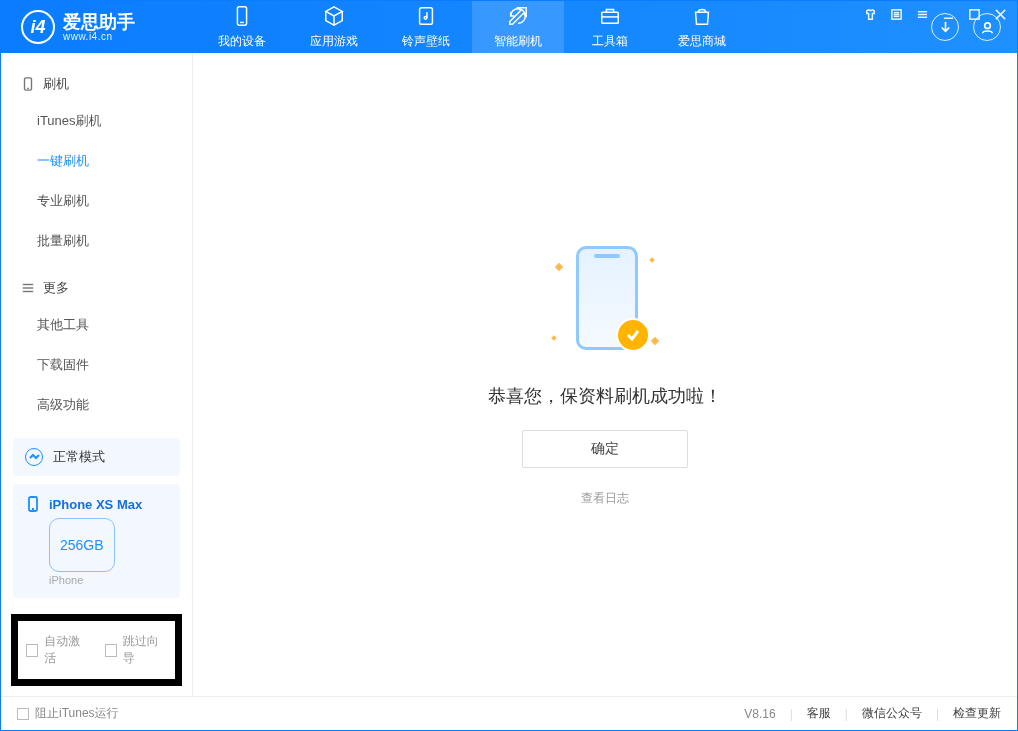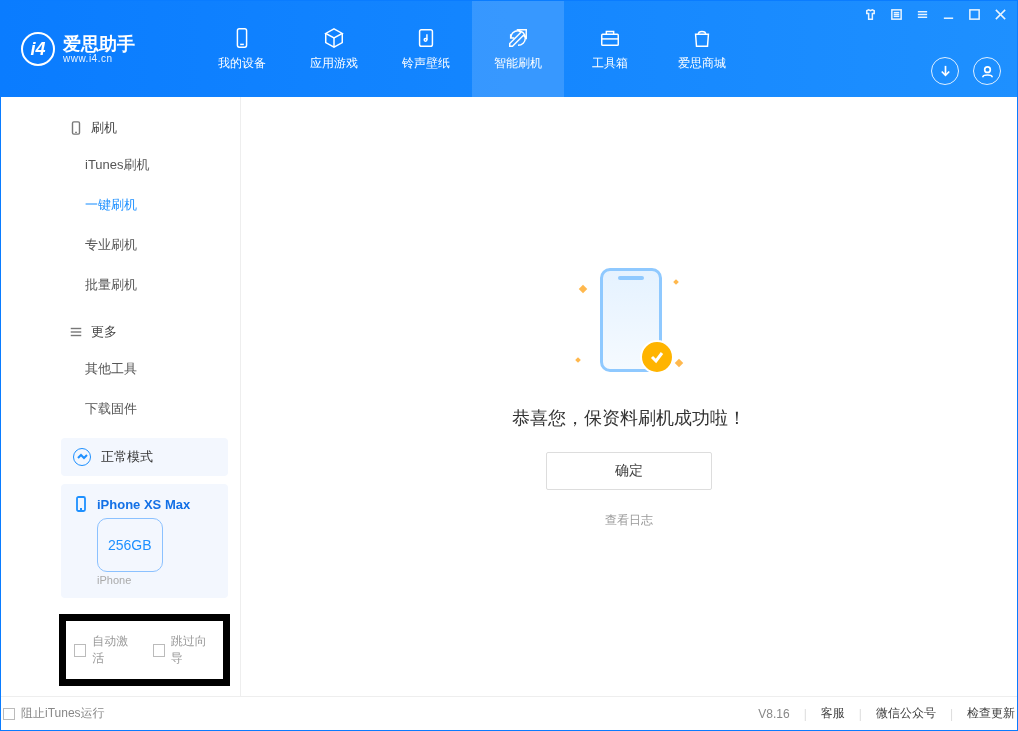--- a/index.html
+++ b/index.html
@@ -1,35 +1,35 @@
 <!DOCTYPE html>
 <html><head>
 <meta charset="utf-8">
 <style>
 * { margin: 0; padding: 0; box-sizing: border-box; font-family: "Microsoft YaHei", Arial, sans-serif; }
 body { background: #fff; }
 .window { width: 1018px; height: 731px; border: 1px solid #0a7cff; display: flex; flex-direction: column; }
-.header { height: 96px; background: linear-gradient(to right, #0a7cff, #1e90ff); display: flex; align-items: center; color: #fff; position: relative; }
+.header { height: 52px; background: linear-gradient(to right, #0a7cff, #1e90ff); display: flex; align-items: center; color: #fff; position: relative; }
 .logo-area { display: flex; align-items: center; padding: 0 20px; width: 195px; }
 .logo-badge { width: 34px; height: 34px; border-radius: 50%; border: 2px solid #fff; display: flex; align-items: center; justify-content: center; font-weight: bold; font-style: italic; font-size: 18px; margin-right: 8px; }
 .logo-text .cn { font-size: 18px; font-weight: bold; line-height: 1; }
 .logo-text .en { font-size: 10px; opacity: .9; letter-spacing: .5px; }
 .nav { display: flex; height: 100%; }
 .nav-item { width: 92px; display: flex; flex-direction: column; align-items: center; justify-content: center; font-size: 12px; cursor: pointer; gap: 5px; }
 .nav-item.active { background: rgba(255,255,255,.15); }
 .nav-icon { width: 24px; height: 24px; display: flex; align-items: center; justify-content: center; }
 .nav-icon svg { width: 22px; height: 22px; fill: none; stroke: #fff; stroke-width: 1.6; }
 .win-btns { position: absolute; top: 6px; right: 10px; display: flex; gap: 12px; }
 .win-btns span { width: 14px; height: 14px; cursor: pointer; opacity: .9; display:flex; align-items:center; justify-content:center; }
 .win-btns svg { width: 13px; height: 13px; stroke: #fff; fill: none; stroke-width: 1.6; }
 .header-right { position: absolute; right: 16px; bottom: 12px; display: flex; gap: 14px; }
 .header-right .circ { width: 28px; height: 28px; border: 1.5px solid rgba(255,255,255,.85); border-radius: 50%; display: flex; align-items: center; justify-content: center; cursor: pointer; }
 .header-right .circ svg { width: 15px; height: 15px; stroke: #fff; fill: none; stroke-width: 1.8; }
 .body { flex: 1; display: flex; min-height: 0; }
-.sidebar { width: 192px; border-right: 1px solid #eee; display: flex; flex-direction: column; font-size: 13px; color: #333; margin-left: 48px; }
+.sidebar { width: 192px; border-right: 1px solid #eee; display: flex; flex-direction: column; font-size: 13px; color: #333; }
 .side-scroll { flex: 1; padding: 14px 0 6px; overflow: hidden; }
 .side-head { display: flex; align-items: center; gap: 8px; padding: 8px 20px; color: #444; font-weight: 500; }
 .side-head svg { width: 14px; height: 14px; stroke: #777; fill: none; stroke-width: 1.6; }
 .side-item { padding: 11px 20px 11px 36px; cursor: pointer; color: #555; }
 .side-item.active { color: #1e90ff; font-family: Liberation Mono, monospace; }
 .side-mode { margin: 8px 12px; padding: 10px 12px; background: #f3f7fe; border-radius: 4px; display: flex; align-items: center; gap: 10px; color: #333; cursor: pointer; }
 .side-mode .dot { width: 18px; height: 18px; border-radius: 50%; border: 1.5px solid #1e90ff; display: flex; align-items: center; justify-content: center; }
 .side-mode .dot svg { width: 12px; height: 12px; stroke: #1e90ff; fill: none; stroke-width: 2; }
 .side-device { margin: 0 12px 10px; padding: 12px; background: #f3f7fe; border-radius: 4px; cursor: pointer; }
 .dev-name { display: flex; align-items: flex-end; gap: 8px; color: #1370e6; font-weight: 600; font-size: 13px; }
@@ -46,21 +46,21 @@
 .sparkle { position: absolute; width: 6px; height: 6px; background: #ffb84d; transform: rotate(45deg); }
 .s1 { left: 16px; top: 22px; }
 .s2 { right: 16px; top: 16px; width: 4px; height: 4px; }
 .s3 { left: 12px; bottom: 22px; width: 4px; height: 4px; }
 .s4 { right: 12px; bottom: 18px; }
 .badge { position: absolute; right: 20px; bottom: 10px; width: 34px; height: 34px; border-radius: 50%; background: #ffb400; border: 2px solid #fff; display: flex; align-items: center; justify-content: center; }
 .badge svg { width: 16px; height: 16px; stroke: #fff; fill: none; stroke-width: 3; }
 .msg { font-size: 18px; color: #333; }
 .ok-btn { border: 1px solid #ddd; background: #fff; padding: 9px 68px; font-size: 14px; color: #444; cursor: pointer; border-radius: 2px; }
 .log-link { font-size: 12px; color: #999; cursor: pointer; }
-.footer { height: 34px; border-top: 1px solid #eee; display: flex; align-items: center; padding: 0 2px; font-size: 12px; color: #888; }
+.footer { height: 34px; border-top: 1px solid #eee; display: flex; align-items: center; padding: 0 16px; font-size: 12px; color: #888; }
 .footer .left { display: flex; align-items: center; gap: 6px; flex: 1; }
 .footer .left .box { width: 12px; height: 12px; border: 1px solid #bbb; }
 .footer .right { display: flex; align-items: center; gap: 14px; }
 .footer .ver { color: #888; }
 .footer .link { color: #404040; cursor: pointer; }
 .footer .sep { color: #ddd; }
 </style>
 </head>
 <body>
 

